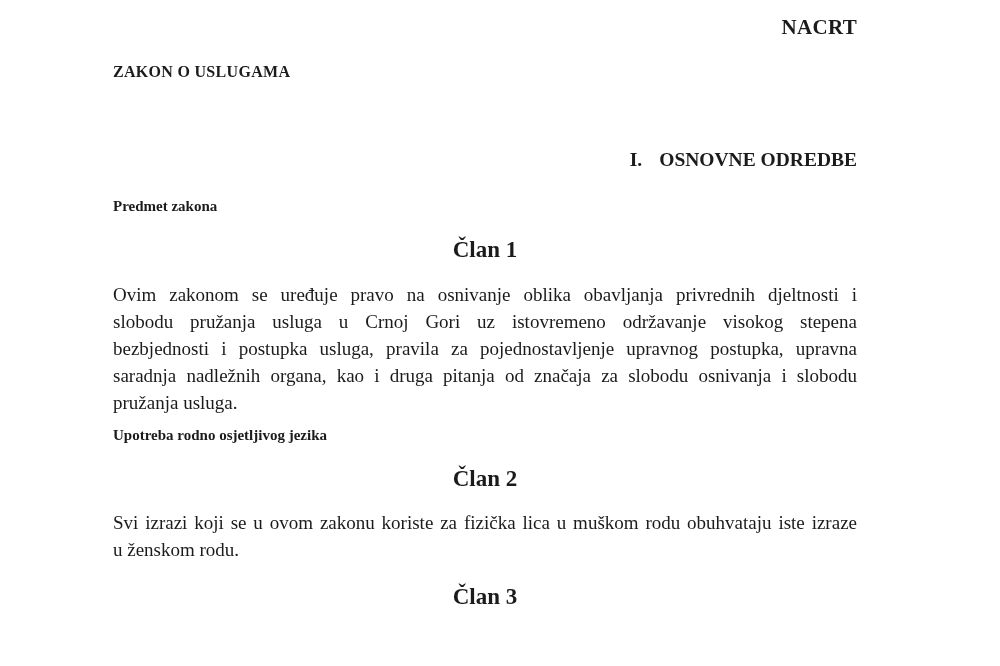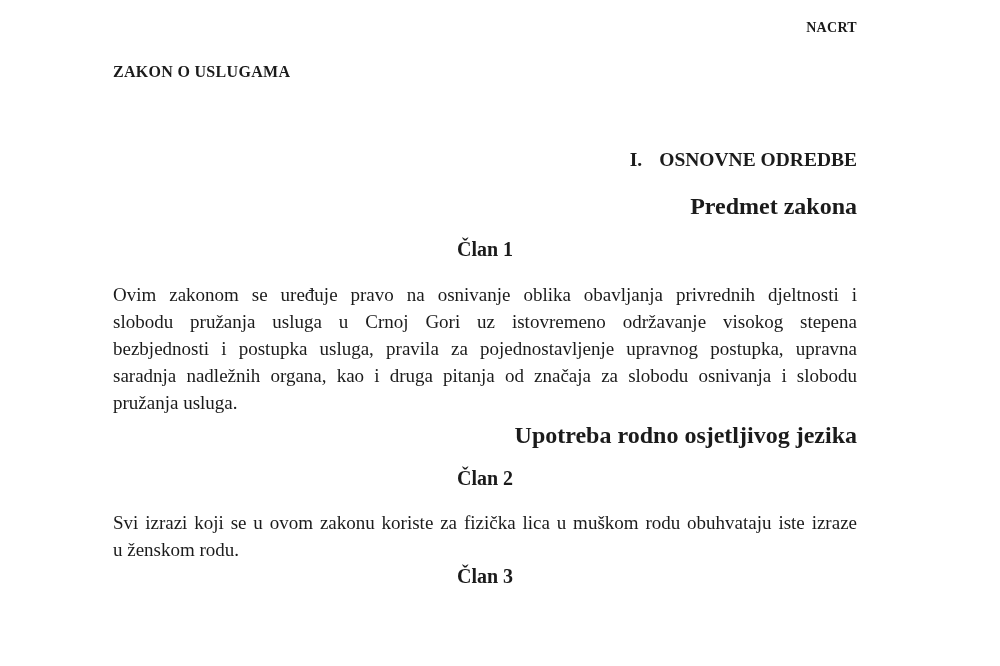--- a/index.html
+++ b/index.html
@@ -21,21 +21,21 @@
     background: #ffffff;
   }
   .content {
     margin-left: 113px;
     width: 744px;
     padding-top: 14px;
   }
   .draft-label {
     text-align: right;
     font-weight: bold;
-    font-size: 14px;
+    font-size: 21px;
     line-height: 27px;
     letter-spacing: 0.3px;
   }
   .doc-title {
     font-weight: bold;
     font-size: 16px;
     line-height: 27px;
     margin-top: 17px;
     letter-spacing: 0.3px;
   }
@@ -44,39 +44,39 @@
     font-weight: bold;
     font-size: 19.5px;
     line-height: 27px;
     margin-top: 61px;
   }
   .section-heading .section-number {
     display: inline-block;
     margin-right: 17px;
   }
   .subject-heading {
-    text-align: right;
+    text-align: left;
     font-weight: bold;
-    font-size: 24px;
+    font-size: 15px;
     line-height: 27px;
   }
   .article-number {
     text-align: center;
     font-weight: bold;
-    font-size: 20px;
+    font-size: 23px;
     line-height: 27px;
   }
   .m-predmet    { margin-top: 20px; }
   .m-clan1      { margin-top: 16px; }
   .m-para1      { margin-top: 18px; }
   .m-upotreba   { margin-top: 6px; }
   .m-clan2      { margin-top: 16px; text-align: center; }
   .m-para2      { margin-top: 17px; }
   .m-sprovodj   { margin-top: 17px; }
-  .m-clan3      { }
+  .m-clan3      { margin-top: 20px; }
   .paragraph {
     font-size: 19px;
     line-height: 27px;
   }
   .paragraph .line {
     text-align: justify;
     text-align-last: justify;
     white-space: normal;
   }
   .paragraph .line.last {

